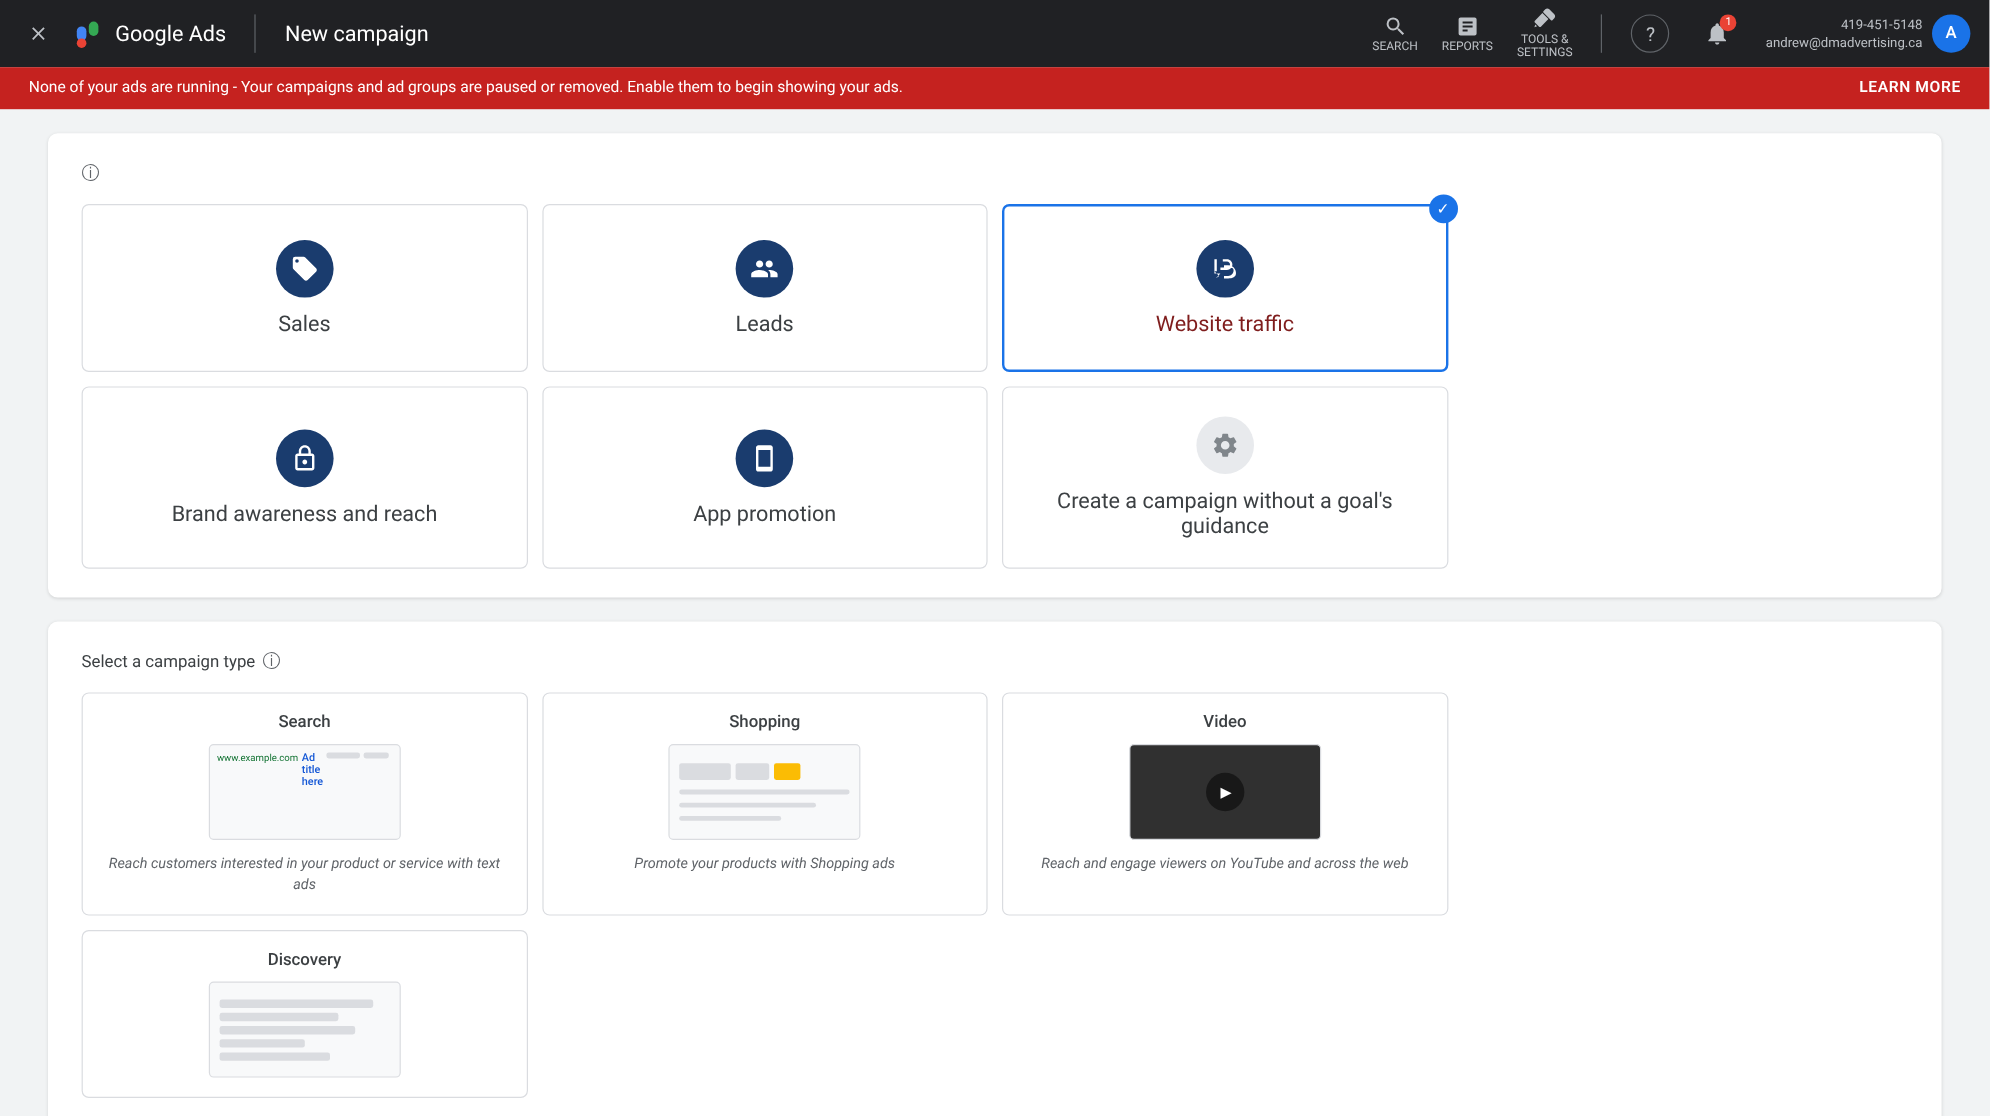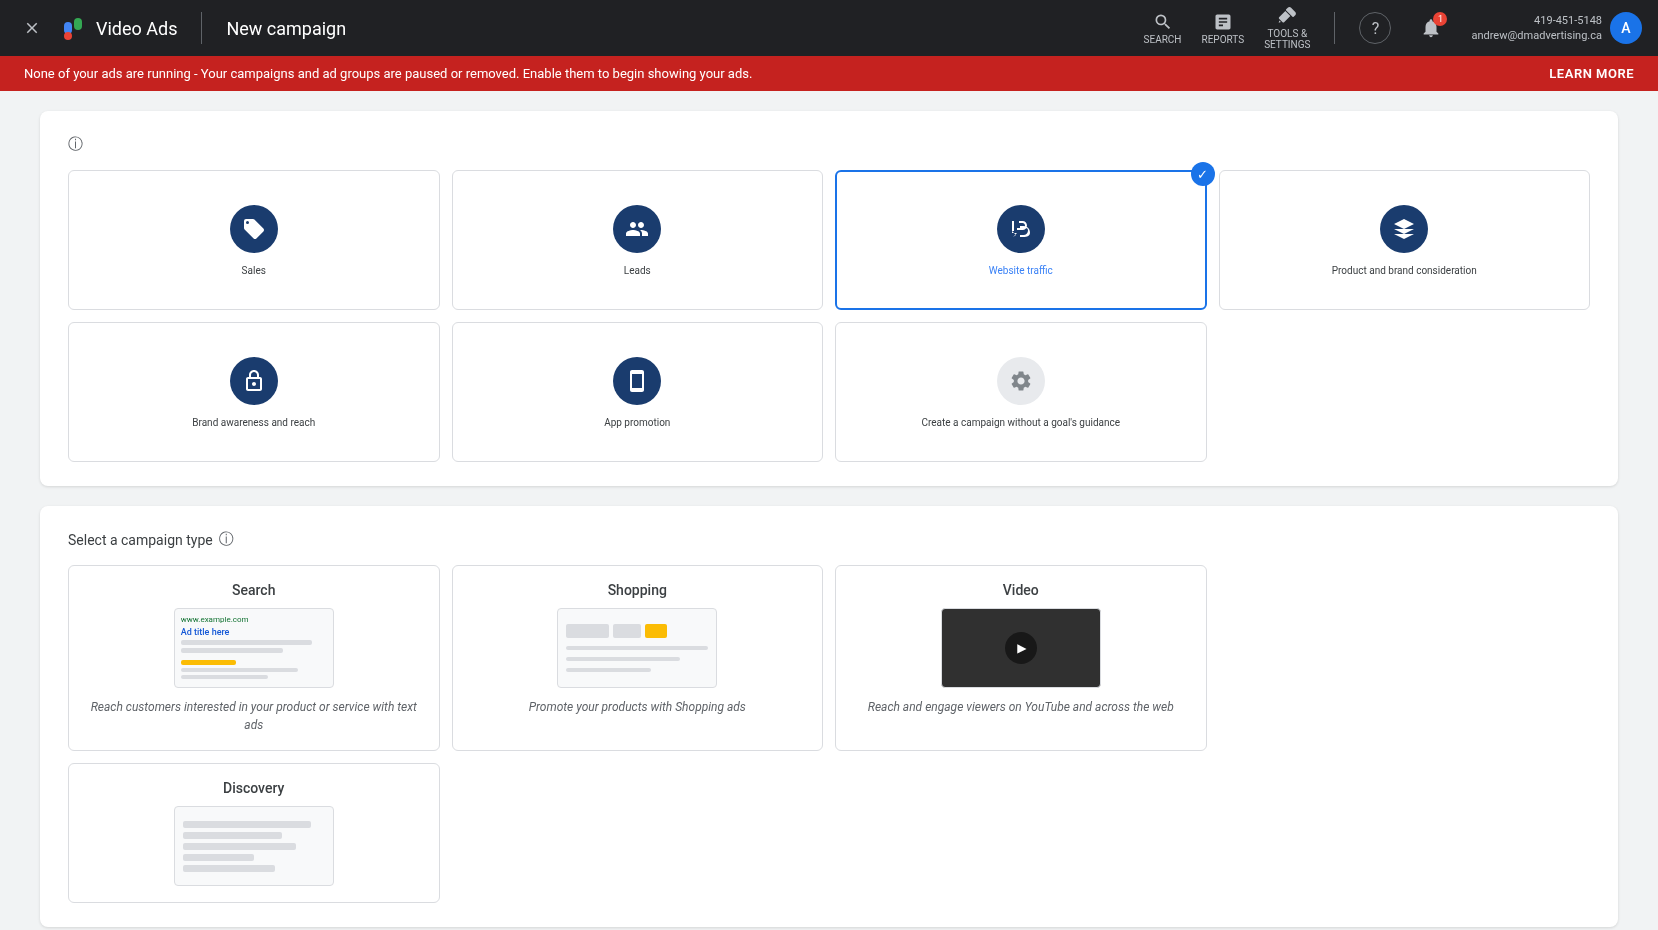--- a/index.html
+++ b/index.html
@@ -92,22 +92,22 @@
       width: 24px;
       height: 24px;
       background: #1a73e8;
       border-radius: 50%;
       display: flex;
       align-items: center;
       justify-content: center;
       color: #fff;
       font-size: 13px;
     }
-    .goal-card-label { font-size: 10px; color: #3c4043; text-align: center; }
-    .goal-card.selected .goal-card-label { color: #3b82f6; }
+    .goal-card-label { font-size: 18px; color: #3c4043; text-align: center; }
+    .goal-card.selected .goal-card-label { color: #7f1d1d; }
     .goal-icon-circle {
       width: 48px;
       height: 48px;
       border-radius: 50%;
       background: #1a3c6e;
       display: flex;
       align-items: center;
       justify-content: center;
     }
     .goal-icon-circle.gray { background: #e8eaed; }
@@ -156,21 +156,21 @@
       flex-direction: column;
       justify-content: center;
       padding: 8px;
       gap: 4px;
       position: relative;
     }
     .ad-preview-bar { height: 6px; border-radius: 2px; background: #dadce0; }
     .ad-preview-bar.yellow { background: #fbbc04; width: 40%; }
 
     
-    .search-preview { flex-direction: column; justify-content: flex-start; padding: 6px; gap: 3px; }
+    .search-preview { flex-direction: row; justify-content: flex-end; padding: 6px; gap: 3px; }
     .search-preview-url { font-size: 8px; color: #137333; }
     .search-preview-title { font-size: 9px; color: #1558d6; font-weight: 500; }
 
     
     .video-preview { align-items: center; justify-content: center; }
     .video-play { width: 32px; height: 32px; background: rgba(0,0,0,0.5); border-radius: 50%; display: flex; align-items: center; justify-content: center; }
     .video-play::after { content: '▶'; color: #fff; font-size: 12px; margin-left: 2px; }
 
     
     .discovery-preview { gap: 4px; }
@@ -191,21 +191,21 @@
   <div class="topnav-logo">
 
     <svg width="28" height="28" viewBox="0 0 28 28">
       <circle cx="14" cy="14" r="14" fill="none"></circle>
       <path d="M14 4 L24 22 L4 22 Z" fill="none"></path>
 
       <rect x="4" y="8" width="8" height="12" rx="4" fill="#4285f4"></rect>
       <rect x="14" y="4" width="8" height="12" rx="4" fill="#34a853"></rect>
       <circle cx="8" cy="22" r="4" fill="#ea4335"></circle>
     </svg>
-    <span class="topnav-logo-text">Video Ads</span>
+    <span class="topnav-logo-text">Google Ads</span>
   </div>
   <div class="topnav-divider"></div>
   <span class="topnav-campaign-title">New campaign</span>
 
   <div class="topnav-right">
     <div class="topnav-icon-group">
       <div class="topnav-icon-btn">
         <svg viewBox="0 0 24 24">
             <path d="M15.5 14h-.79l-.28-.27A6.471 6.471 0 0 0 16 9.5 6.5 6.5 0 1 0 9.5 16c1.61 0 3.09-.59 4.23-1.57l.27.28v.79l5 4.99L20.49 19l-4.99-5zm-6 0C7.01 14 5 11.99 5 9.5S7.01 5 9.5 5 14 7.01 14 9.5 11.99 14 9.5 14z"></path>
           </svg>
@@ -278,28 +278,20 @@
       <div class="goal-card selected">
         <div class="check-badge">✓</div>
         <div class="goal-icon-circle">
           <svg viewBox="0 0 24 24">
               <path d="M13.5 6H10V4h3.5c2.49 0 4.5 2.01 4.5 4.5S15.99 13 13.5 13H10v-2h3.5c1.38 0 2.5-1.12 2.5-2.5S14.88 6 13.5 6zM8 13h2v-2H8v2zm-4 7l4-4H3V4h2v10H3l4 4zm7 0v-2h3.5c2.49 0 4.5-2.01 4.5-4.5S16.99 11 14.5 11H11V9h3.5c3.59 0 6.5 2.91 6.5 6.5S18.09 20 14.5 20H11z"></path>
             </svg>
         </div>
         <span class="goal-card-label">Website traffic</span>
       </div>
 
-      <div class="goal-card">
-        <div class="goal-icon-circle">
-          <svg viewBox="0 0 24 24">
-              <path d="M12 2L2 7l10 5 10-5-10-5zM2 17l10 5 10-5M2 12l10 5 10-5"></path>
-            </svg>
-        </div>
-        <span class="goal-card-label">Product and brand consideration</span>
-      </div>
     </div>
 
     <div class="goal-grid-row2">
 
       <div class="goal-card">
         <div class="goal-icon-circle">
           <svg viewBox="0 0 24 24">
               <path d="M18 8h-1V6c0-2.76-2.24-5-5-5S7 3.24 7 6v2H6c-1.1 0-2 .9-2 2v10c0 1.1.9 2 2 2h12c1.1 0 2-.9 2-2V10c0-1.1-.9-2-2-2zM9 6c0-1.66 1.34-3 3-3s3 1.34 3 3v2H9V6zm9 14H6V10h12v10zm-6-3c1.1 0 2-.9 2-2s-.9-2-2-2-2 .9-2 2 .9 2 2 2z"></path>
             </svg>
         </div>

